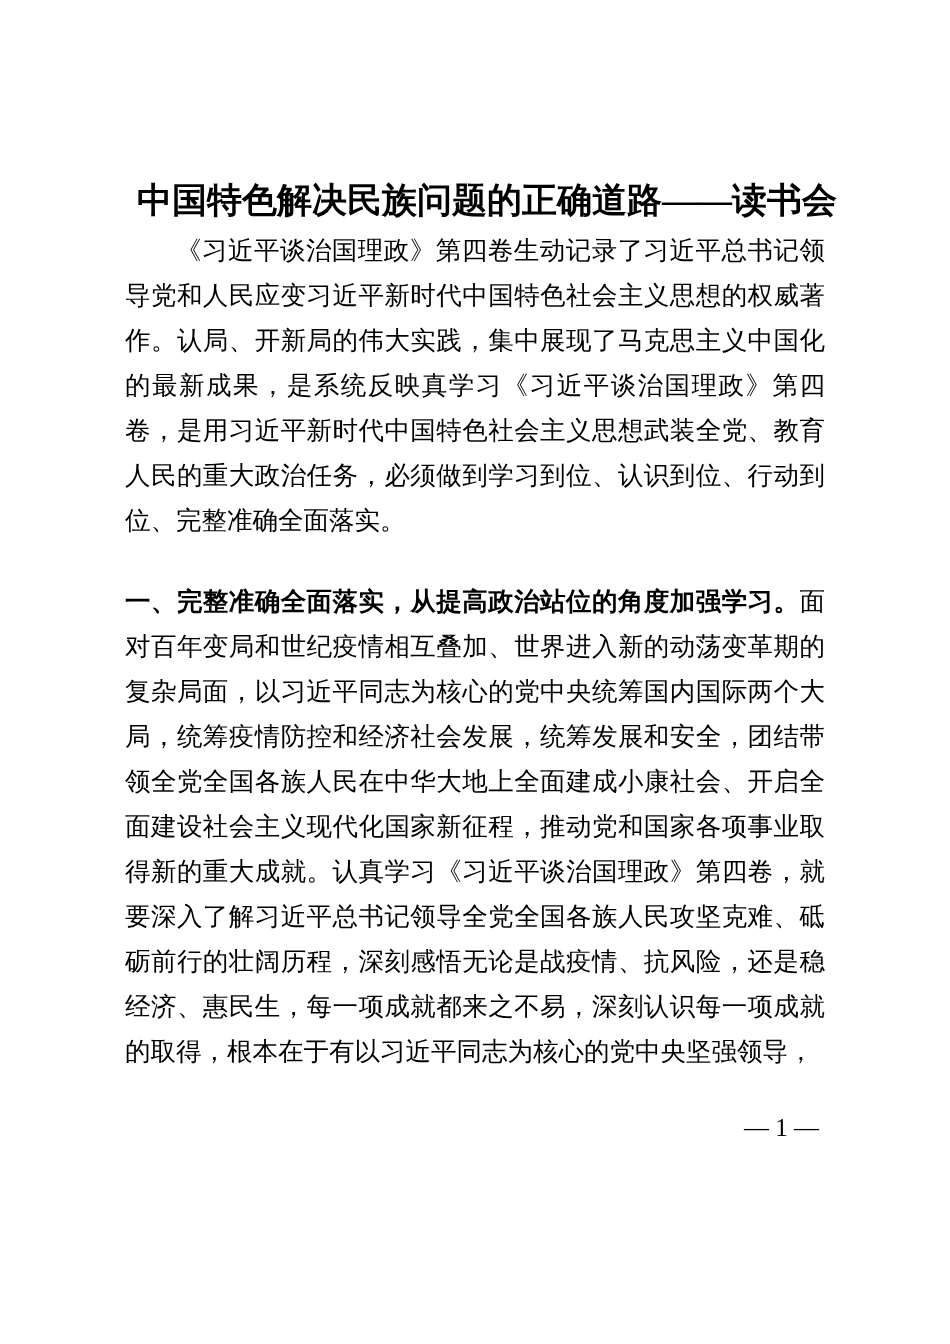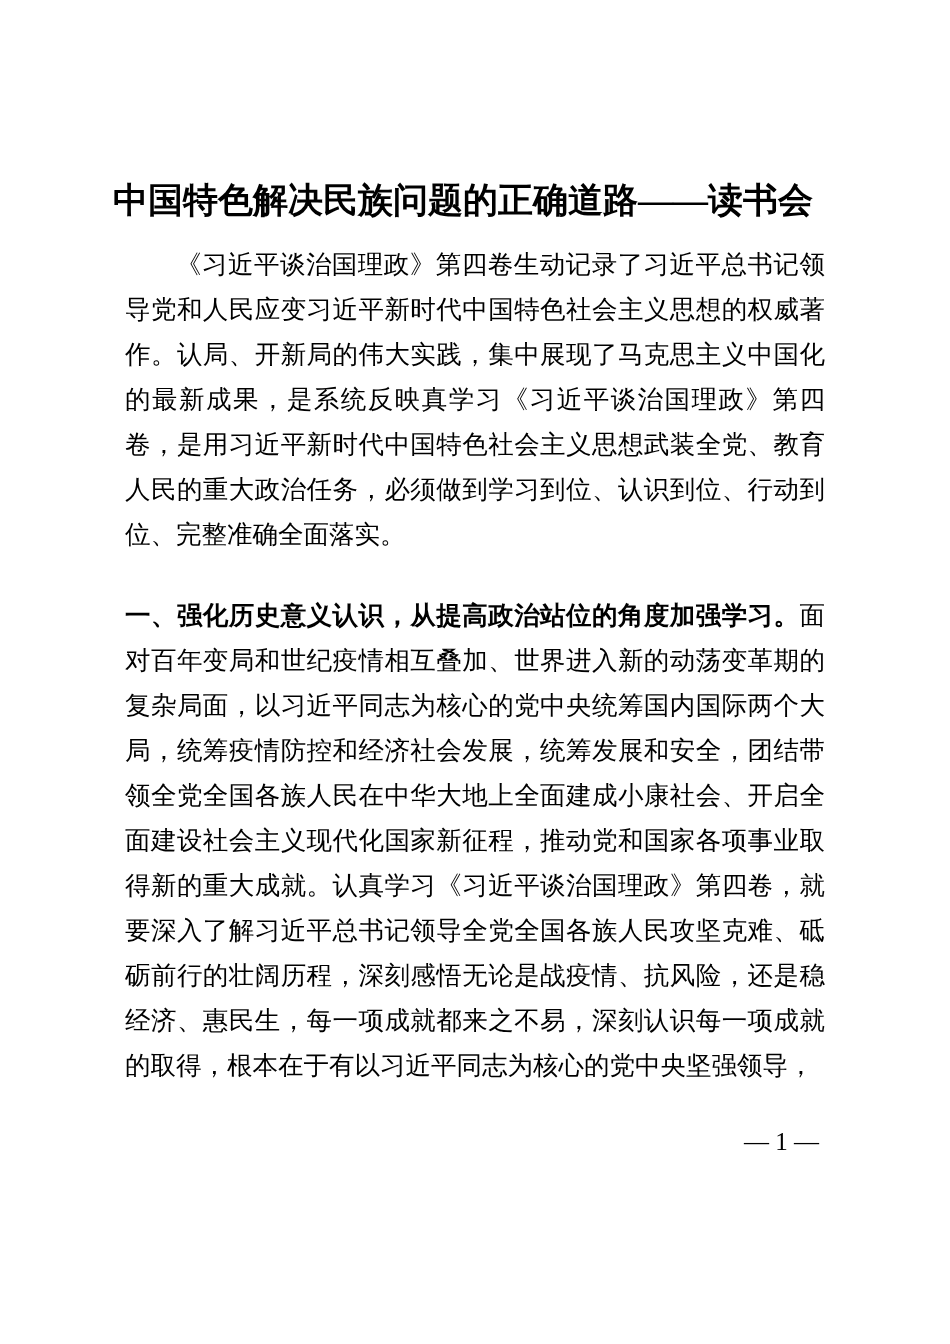--- a/index.html
+++ b/index.html
@@ -11,39 +11,39 @@
   }
   .page {
     position: relative;
     width: 950px; height: 1344px;
     background: #ffffff;
     overflow: hidden;
   }
   .doc-title {
     width: 724px;
     margin: 175px auto 0 auto;
-    text-align: left;
+    text-align: right;
     font-weight: bold;
     font-size: 35px;
     line-height: 52px;
     font-family: "Liberation Serif", serif;
   }
   .content {
     width: 700px;
     margin: 0 auto;
   }
   .para {
     margin: 0;
     font-size: 25.5px;
     line-height: 45px;
     text-align: justify;
     font-family: "Liberation Serif", serif;
   }
   .para-intro {
-    margin-top: 15px;
+    margin-top: 1px;
     text-indent: 2em;
   }
   .para-section {
     margin-top: 36px;
     text-indent: 0;
   }
   .section-heading {
     font-family: "Liberation Sans", sans-serif;
     font-weight: bold;
   }
@@ -62,19 +62,19 @@
 <div class="page">
 
   <h1 class="doc-title">
     <div>中国特色解决民族问题的正确道路——读书会</div>
   </h1>
 
   <div class="content">
 
     <p class="para para-intro">《习近平谈治国理政》第四卷生动记录了习近平总书记领导党和人民应变习近平新时代中国特色社会主义思想的权威著作。认局、开新局的伟大实践，集中展现了马克思主义中国化的最新成果，是系统反映真学习《习近平谈治国理政》第四卷，是用习近平新时代中国特色社会主义思想武装全党、教育人民的重大政治任务，必须做到学习到位、认识到位、行动到位、完整准确全面落实。</p>
 
-    <p class="para para-section"><span class="section-heading">一、强化历史意义认识，从提高政治站位的角度加强学习。</span><span>面对百年变局和世纪疫情相互叠加、世界进入新的动荡变革期的复杂局面，以习近平同志为核心的党中央统筹国内国际两个大局，统筹疫情防控和经济社会发展，统筹发展和安全，团结带领全党全国各族人民在中华大地上全面建成小康社会、开启全面建设社会主义现代化国家新征程，推动党和国家各项事业取得新的重大成就。认真学习《习近平谈治国理政》第四卷，就要深入了解习近平总书记领导全党全国各族人民攻坚克难、砥砺前行的壮阔历程，深刻感悟无论是战疫情、抗风险，还是稳经济、惠民生，每一项成就都来之不易，深刻认识每一项成就的取得，根本在于有以习近平同志为核心的党中央坚强领导，</span></p>
+    <p class="para para-section"><span class="section-heading">一、完整准确全面落实，从提高政治站位的角度加强学习。</span><span>面对百年变局和世纪疫情相互叠加、世界进入新的动荡变革期的复杂局面，以习近平同志为核心的党中央统筹国内国际两个大局，统筹疫情防控和经济社会发展，统筹发展和安全，团结带领全党全国各族人民在中华大地上全面建成小康社会、开启全面建设社会主义现代化国家新征程，推动党和国家各项事业取得新的重大成就。认真学习《习近平谈治国理政》第四卷，就要深入了解习近平总书记领导全党全国各族人民攻坚克难、砥砺前行的壮阔历程，深刻感悟无论是战疫情、抗风险，还是稳经济、惠民生，每一项成就都来之不易，深刻认识每一项成就的取得，根本在于有以习近平同志为核心的党中央坚强领导，</span></p>
 
     <div class="page-number">— 1 —</div>
 
   </div>
 
 </div>
 
 </body></html>

